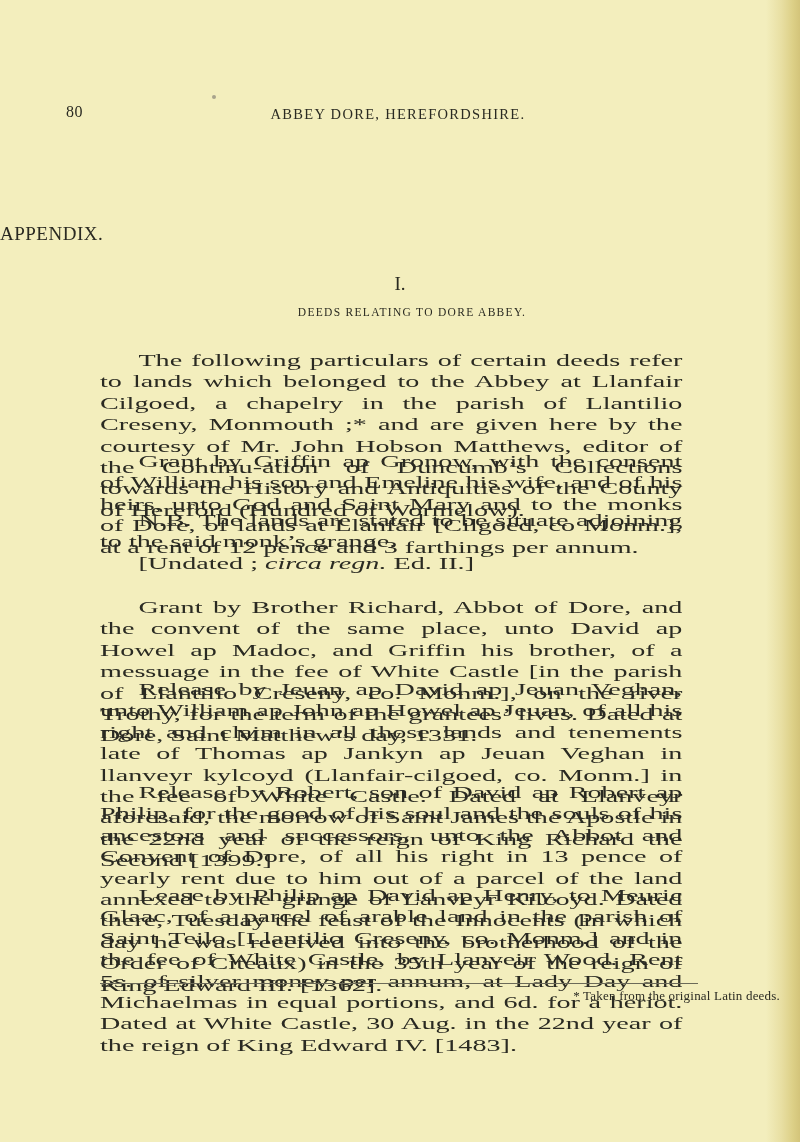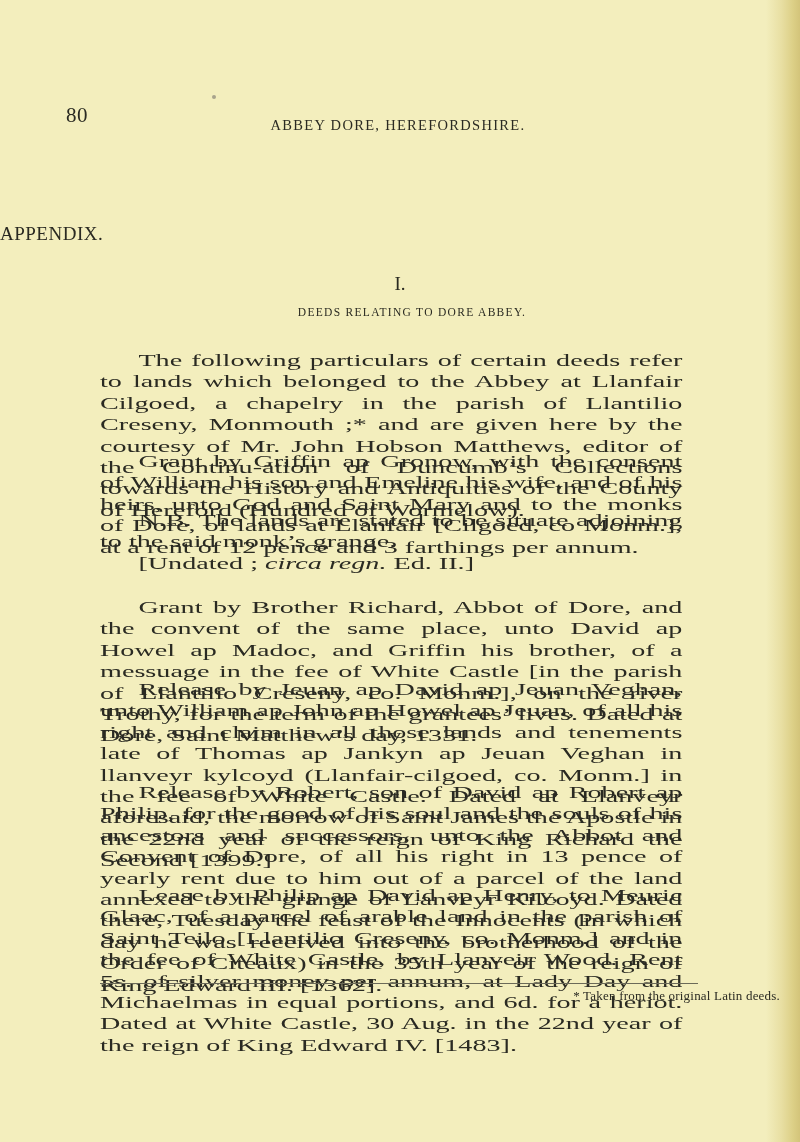--- a/index.html
+++ b/index.html
@@ -27,33 +27,32 @@
       position: absolute;
       top: 103px;
       left: 66px;
       width: 640px;
       height: 24px;
     }
     .page-number {
       position: absolute;
       left: 0;
       top: 0;
-      font-size: 21px;
+      font-size: 16px;
       letter-spacing: 0.5px;
     }
     .header-title {
       position: absolute;
       left: 0;
       right: 0;
       top: 3px;
       text-align: center;
       font-size: 14.5px;
       letter-spacing: 1.3px;
       padding-left: 24px;
-      margin-top: 11px;
     }
     .section-title {
       position: absolute;
       top: 223px;
       left: 0;
       width: 800px;
       font-size: 19px;
       letter-spacing: 0.5px;
     }
     .section-number {

